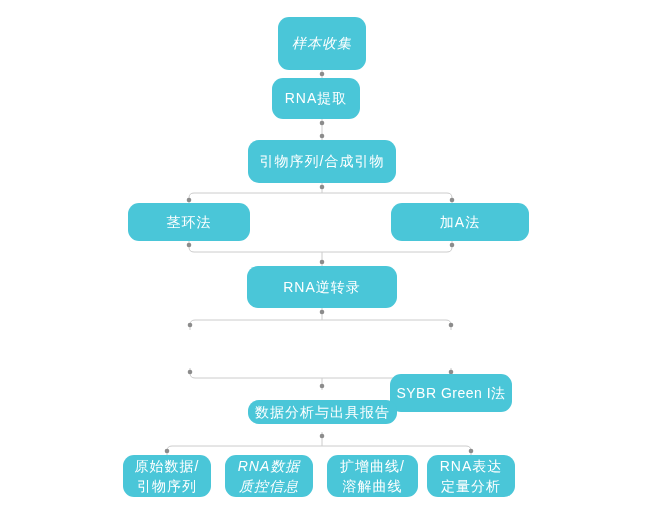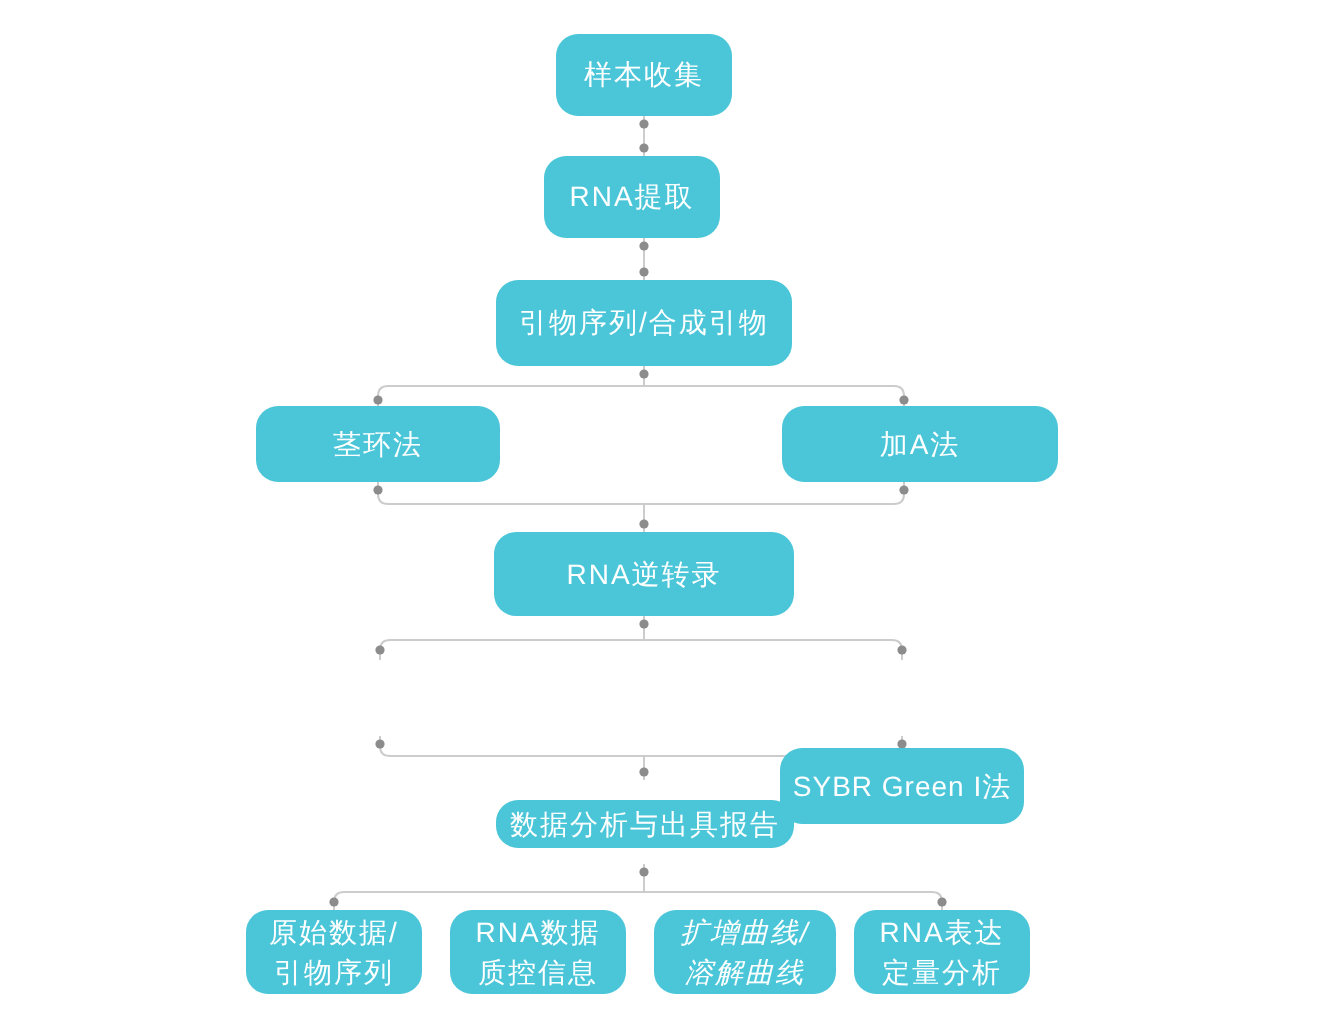--- a/index.html
+++ b/index.html
@@ -15,32 +15,32 @@
     align-items:center;
     justify-content:center;
     text-align:center;
     font-size:14px;
     letter-spacing:1px;
     line-height:1.45;
     white-space:pre-line;
     box-sizing:border-box;
   }
   
-  .n1 {left:278px;top:17px; width:88px; height:41px;}
+  .n1 {left:278px;top:17px; width:88px; height:53px;font-style:italic;}
   .n2 {left:272px;top:78px; width:88px; height:41px;}
   .n3 {left:248px;top:140px;width:148px;height:43px;}
   .n4 {left:128px;top:203px;width:122px;height:38px;}
   .n5 {left:391px;top:203px;width:138px;height:38px;}
   .n6 {left:247px;top:266px;width:150px;height:42px;}
   .n7 {left:129px;top:330px;width:122px;height:38px;letter-spacing:0.5px;}
   .n8 {left:390px;top:330px;width:122px;height:38px;letter-spacing:0.5px;margin-top:44px;}
   .n9 {left:248px;top:400px;width:149px;height:24px;}
   .n10{left:123px;top:455px;width:88px; height:42px;}
-  .n11{left:225px;top:455px;width:88px; height:42px;}
-  .n12{left:327px;top:455px;width:91px; height:42px;font-style:italic;}
+  .n11{left:225px;top:455px;width:88px; height:42px;font-style:italic;}
+  .n12{left:327px;top:455px;width:91px; height:42px;}
   .n13{left:427px;top:455px;width:88px; height:42px;}
 </style>
 </head>
 <body>
 
 <div id="stage">
 
   <svg class="wires" viewBox="0 0 660 511">
     <g stroke="#cccccc" stroke-width="1" fill="none">
       <path d="M322 58 L322 78"></path>

